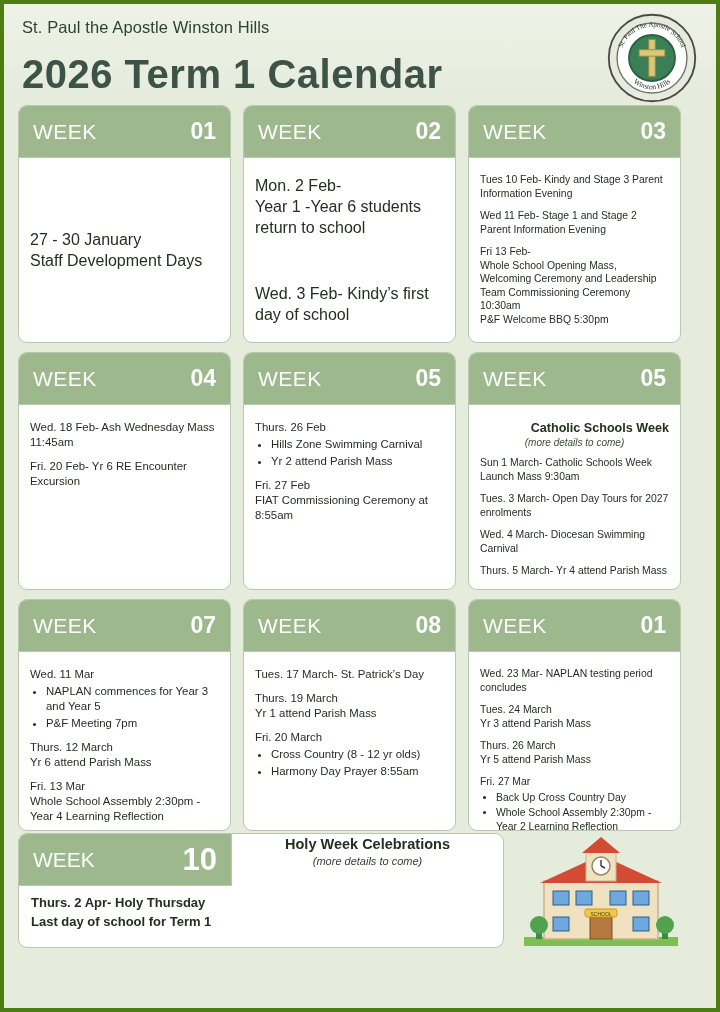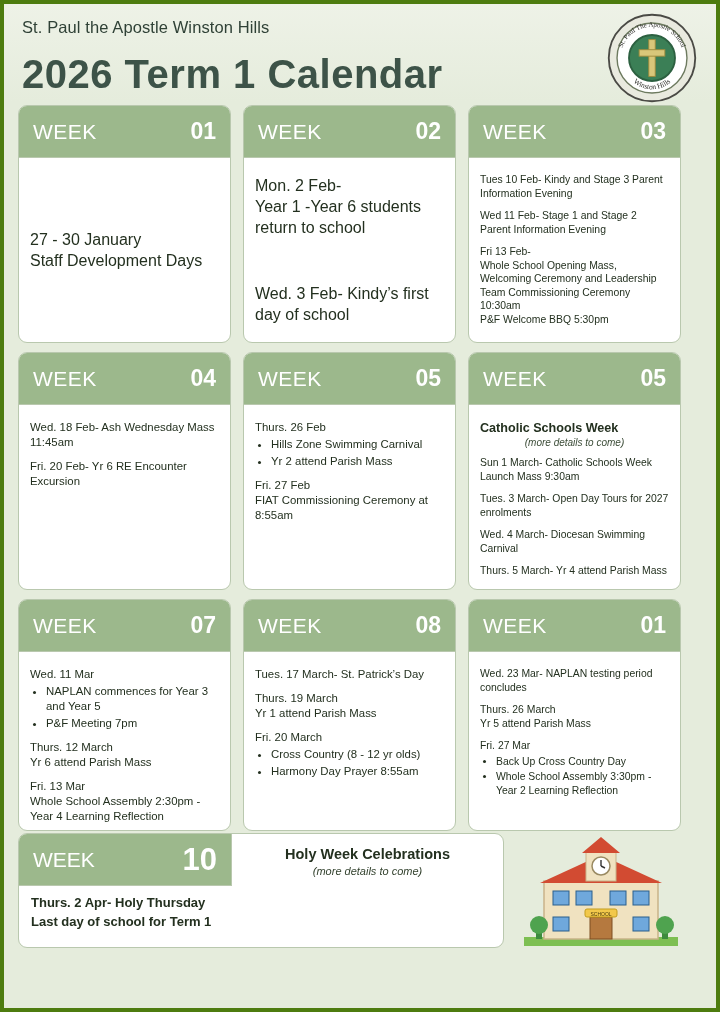--- a/index.html
+++ b/index.html
@@ -92,21 +92,21 @@
     justify-content: center;
   }
   .card-body.bold { font-weight: normal; font-size: 16px; gap: 36px; }
   .blk { margin-bottom: 9px; }
   .blk:last-child { margin-bottom: 0; }
   .blk .line { display: block; }
   ul.bul { margin: 2px 0 0 16px; }
   ul.bul li { margin-bottom: 2px; }
   .small { font-size: 10.4px; line-height: 1.3; }
   .ctr-title {
-    text-align: left;
+    text-align: right;
     font-weight: bold;
     font-size: 12.6px;
     color: #23301f;
   }
   .ctr-sub {
     text-align: center;
     font-style: italic;
     font-size: 10px;
     margin-bottom: 7px;
     color: #3a4b36;
@@ -144,21 +144,21 @@
     border-bottom: 1px solid #b9c8ae;
     border-right: 1px solid #b9c8ae;
   }
   .card10-head .wk { font-size: 21px; color: #fff; }
   .card10-head .num { font-size: 31px; font-weight: bold; color: #fff; }
   .holy {
     flex: 1;
     display: flex;
     flex-direction: column;
     align-items: center;
-    justify-content: center;
+    justify-content: flex-start;
     padding-top: 2px;
   }
   .holy .t { font-weight: bold; font-size: 14.5px; color: #23301f; }
   .holy .s { font-style: italic; font-size: 11px; color: #33422e; margin-top: 3px;}
   .card10-body {
     flex: 1;
     padding: 8px 12px;
     font-weight: bold;
     font-size: 13px;
     color: #23301f;
@@ -353,28 +353,32 @@
       <div class="card r3">
         <div class="card-head">
           <span class="wk">WEEK</span>
           <span class="num">01</span>
         </div>
         <div class="card-body small">
           <div class="blk">
             <span class="line">Wed. 23 Mar- NAPLAN testing period concludes</span>
           </div>
           <div class="blk">
+            <span class="line">Tues. 24 March</span>
+            <span class="line">Yr 3 attend Parish Mass</span>
+          </div>
+          <div class="blk">
             <span class="line">Thurs. 26 March</span>
             <span class="line">Yr 5 attend Parish Mass</span>
           </div>
           <div class="blk">
             <span class="line">Fri. 27 Mar</span>
             <ul class="bul">
               <li>Back Up Cross Country Day</li>
-              <li>Whole School Assembly 3:30pm - Year 2 Learning Reflection</li>
+              <li>Whole School Assembly 2:30pm - Year 2 Learning Reflection</li>
             </ul>
           </div>
         </div>
       </div>
     </div>
 
   <div class="lastrow">
     <div class="card10">
       <div class="card10-top">
         <div class="card10-head">

